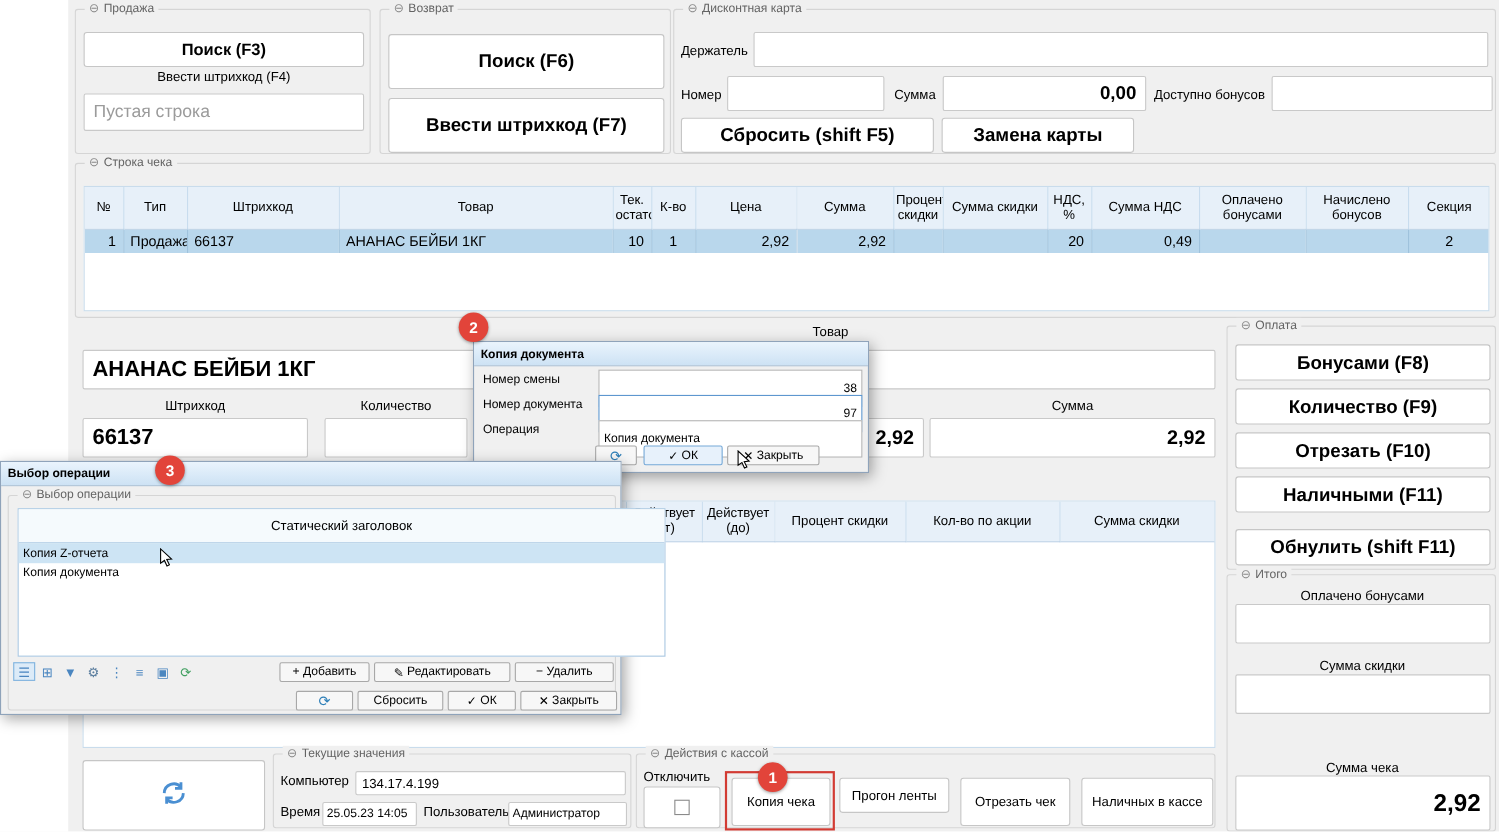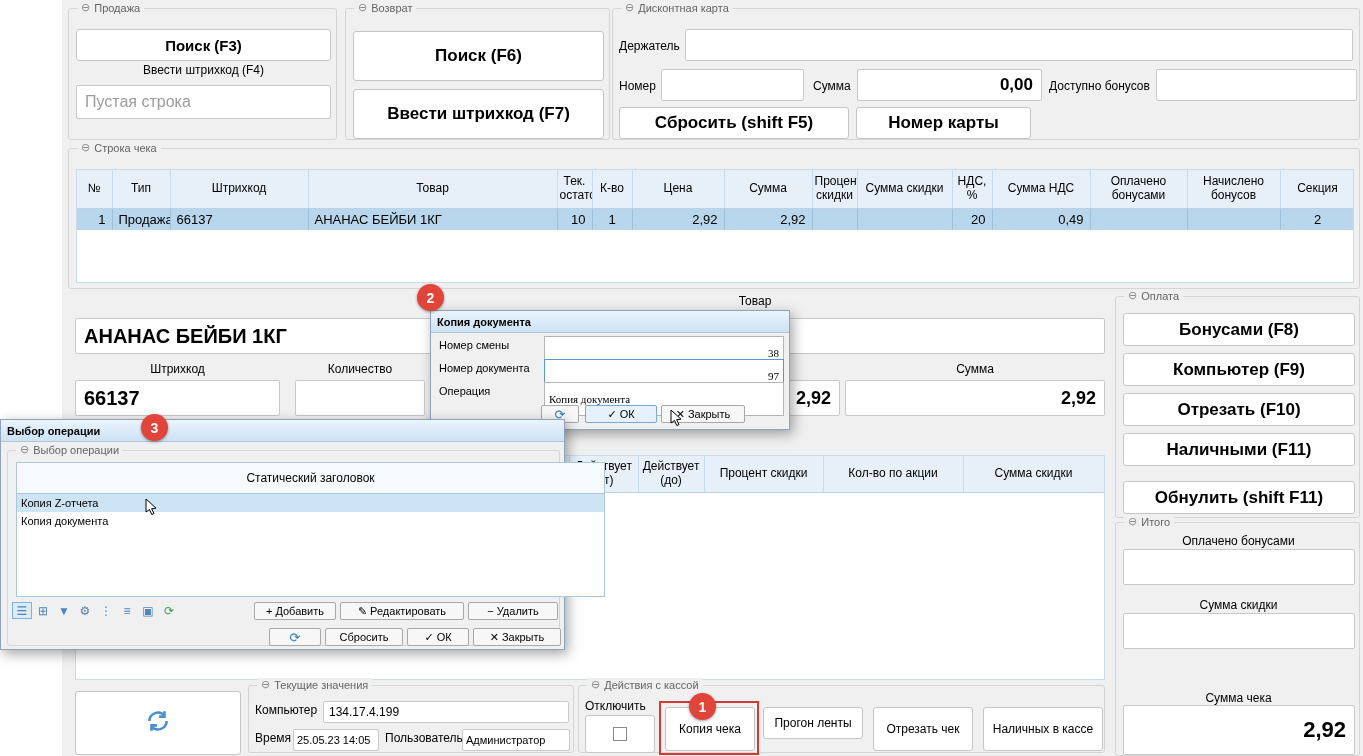--- a/index.html
+++ b/index.html
@@ -19,21 +19,21 @@
   .field::placeholder{color:#9b9b9b;}
   .br{font-weight:700;text-align:right;}
   .tblwrap{background:#fff;border:1px solid #c9dcec;overflow:hidden;}
   table.tbl{border-collapse:collapse;table-layout:fixed;}
   .tbl th{background:#e7f0f9;font-weight:400;font-size:12px;line-height:1.15;text-align:center;vertical-align:middle;border-right:1px solid #c8dcee;border-bottom:1px solid #bcd2e6;padding:2px;overflow:hidden;}
   .tbl td{font-size:13px;background:#b9d7ec;border-right:1px solid #9fc2dc;padding:2px 6px;overflow:hidden;white-space:nowrap;vertical-align:middle;}
   .ta-l{text-align:left;}.ta-r{text-align:right;}.ta-c{text-align:center;}
   .dlg{background:#f0f0f0;border:1px solid #8fa3ba;box-shadow:3px 4px 12px rgba(0,0,0,.35);}
   .dlgtitle{position:absolute;left:0;top:0;right:0;height:22px;background:linear-gradient(#eaf4fd,#cde2f4);border-bottom:1px solid #aec4d8;display:flex;align-items:center;padding:0 6px;font-size:11px;font-weight:700;box-sizing:border-box;}
   .dlbl{font-size:11px;white-space:nowrap;}
-  .dfield{background:#fff;border:1px solid #b5b5b5;font-size:11px;padding:16px 4px;box-sizing:border-box;font-family:Liberation Serif, serif;outline:none;}
+  .dfield{background:#fff;border:1px solid #b5b5b5;font-size:11px;padding:16px 4px;box-sizing:border-box;font-family:Liberation Sans, sans-serif;outline:none;}
   .dfield.focus{border:1px solid #5e97cf;}
   .sbtn{background:#f7f7f7;border:1px solid #a8a8a8;border-radius:2px;font-size:11px;display:flex;align-items:center;justify-content:center;gap:3px;box-sizing:border-box;cursor:default;}
   .sbtn.hov{background:#e7f1fb;border-color:#76a9d8;}
   .gly{font-size:11px;}
   .rgly{color:#2e7fb8;font-size:13px;}
   .circle{position:absolute;width:27px;height:27px;border-radius:50%;background:#e2443a;color:#fff;font-weight:700;font-size:14px;display:flex;align-items:center;justify-content:center;box-shadow:0 1px 3px rgba(0,0,0,.4);z-index:100;}
   .tbico{width:20px;height:17px;display:flex;align-items:center;justify-content:center;font-size:12px;color:#4a86c0;border:1px solid transparent;box-sizing:border-box;}
   .tbico.sel{border-color:#7fb2dd;background:#dcebf8;}
   .chk{width:14px;height:14px;background:#fff;border:1px solid #8a8a8a;box-sizing:border-box;}
   .listitem{height:18px;display:flex;align-items:center;padding-left:4px;font-size:11px;}
@@ -70,21 +70,21 @@
       </div>
     <div class="abs lbl" style="left:6px;top:30px">Держатель</div>
     <input class="abs field" style="left: 72px; top: 20px; width: 668px; height: 32px;">
     <div class="abs lbl" style="left:6px;top:70px">Номер</div>
     <input class="abs field" style="left: 48px; top: 60px; width: 143px; height: 32px;">
     <div class="abs lbl" style="left:200px;top:70px">Сумма</div>
     <input class="abs field br" style="left: 244px; top: 60px; width: 185px; height: 32px; font-size: 17px;" value="0,00">
     <div class="abs lbl" style="left:436px;top:70px">Доступно бонусов</div>
     <input class="abs field" style="left: 543px; top: 60px; width: 201px; height: 32px;">
     <div class="abs btn f17" style="left:6px;top:98px;width:230px;height:32px">Сбросить (shift F5)</div>
-    <div class="abs btn f17" style="left:243px;top:98px;width:175px;height:32px">Номер карты</div>
+    <div class="abs btn f17" style="left:243px;top:98px;width:175px;height:32px">Замена карты</div>
   </div>
 
   <div class="abs group" style="left:68px;top:148px;width:1292px;height:141px">
     <div class="legend">
         <span class="co">⊖</span>
         <span>Строка чека</span>
       </div>
     <div class="abs tblwrap" style="left:7px;top:20px;width:1278px;height:114px">
       <table class="tbl" style="width:1276px">
         <colgroup>
@@ -179,21 +179,21 @@
       </thead>
     </table>
   </div>
 
   <div class="abs group" style="left:1115px;top:296px;width:245px;height:222px">
     <div class="legend">
         <span class="co">⊖</span>
         <span>Оплата</span>
       </div>
     <div class="abs btn f17" style="left:7px;top:16px;width:232px;height:33px">Бонусами (F8)</div>
-    <div class="abs btn f17" style="left:7px;top:56px;width:232px;height:33px">Компьютер (F9)</div>
+    <div class="abs btn f17" style="left:7px;top:56px;width:232px;height:33px">Количество (F9)</div>
     <div class="abs btn f17" style="left:7px;top:96px;width:232px;height:33px">Отрезать (F10)</div>
     <div class="abs btn f17" style="left:7px;top:136px;width:232px;height:33px">Наличными (F11)</div>
     <div class="abs btn f17" style="left:7px;top:184px;width:232px;height:33px">Обнулить (shift F11)</div>
   </div>
 
   <div class="abs group" style="left:1115px;top:522px;width:245px;height:234px">
     <div class="legend">
         <span class="co">⊖</span>
         <span>Итого</span>
       </div>

